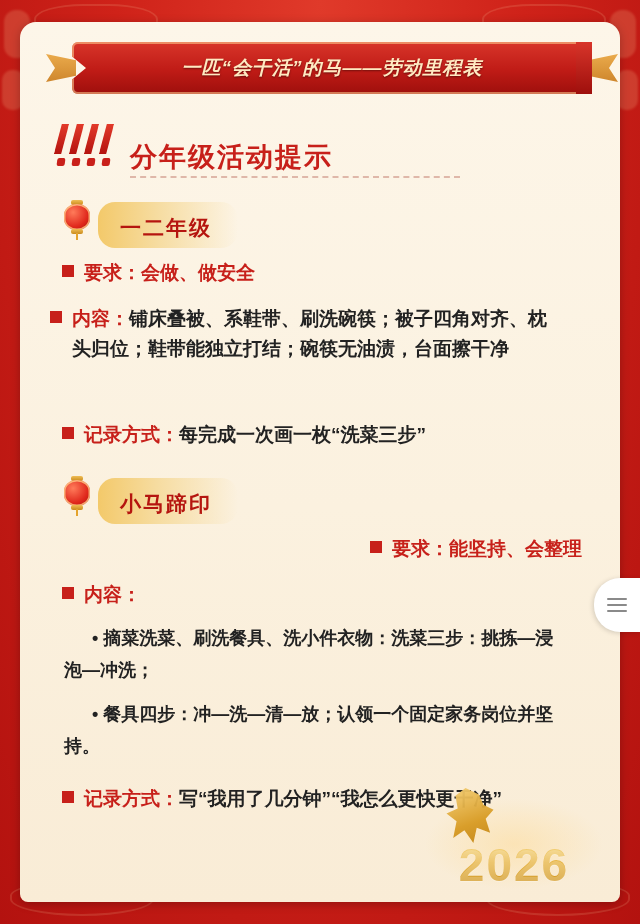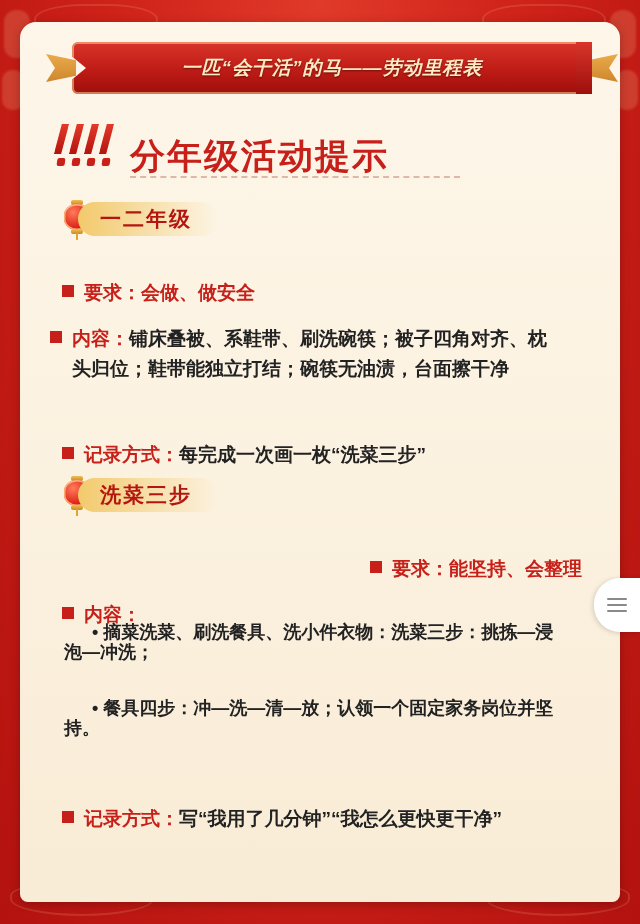--- a/index.html
+++ b/index.html
@@ -143,22 +143,22 @@
     margin-left: 1px;
     width: 8px;
     height: 8px;
     background: #c9201a;
     border-radius: 2px;
     transform: skewX(-8deg);
   }
   #section-title {
     position: absolute;
     left: 74px;
-    top: 11px;
-    font-size: 35px;
+    top: 17px;
+    font-size: 27px;
     font-weight: bold;
     color: #c7201a;
     letter-spacing: 2px;
     white-space: nowrap;
     font-family: Liberation Mono, monospace;
   }
   #section-underline {
     position: absolute;
     left: 74px;
     bottom: 0;
@@ -198,43 +198,41 @@
   .grade-banner .lantern .cap { top: 2px; }
   .grade-banner .lantern .base { top: 31px; }
   .grade-banner .lantern .tassel {
     position: absolute;
     left: 14px; top: 35px;
     width: 2px; height: 7px;
     background: #e4a32c;
   }
   .grade-banner .tag {
     position: absolute;
-    left: 16px;
+    left: 36px;
     top: 0;
     height: 34px;
-    padding: 0 26px 0 22px;
+    padding: 12px 26px 0 22px;
     display: flex;
-    align-items: center;
     border-radius: 17px;
     background: linear-gradient(90deg, #f3c96a 0%, #f6dca0 42%, rgba(250,235,205,0) 100%);
   }
   .grade-banner .tag span {
     font-size: 21px;
     font-weight: bold;
     color: #b5150f;
     letter-spacing: 2px;
     white-space: nowrap;
   }
 
   
   .row {
     position: absolute;
     display: flex;
     align-items: flex-start;
-    margin-top: 20px;
   }
   .sq {
     flex: 0 0 auto;
     width: 12px;
     height: 12px;
     background: #c7201a;
     margin-top: 7px;
     margin-right: 10px;
   }
   .row .txt {
@@ -251,21 +249,21 @@
     color: #c7201a;
     font-weight: bold;
   }
   .plain {
     color: #222;
     font-weight: bold;
   }
   .para {
     position: absolute;
     font-size: 18px;
-    line-height: 20px;
+    line-height: 32px;
     color: #222;
     font-weight: bold;
   }
 
   
   #float-menu {
     position: absolute;
     right: 0;
     top: 578px;
     width: 46px;
@@ -412,21 +410,21 @@
     </div>
 
     <div class="grade-banner" style="left:42px; top:456px; width:300px;">
       <div class="lantern">
         <div class="cap"></div>
           <div class="body"></div>
           <div class="base"></div>
           <div class="tassel"></div>
       </div>
       <div class="tag">
-        <span>洗菜三步</span>
+        <span>小马蹄印</span>
       </div>
     </div>
 
     <div class="row" style="left:42px; top:512px; width:520px;justify-content:flex-end;">
       <span class="sq"></span>
       <span class="txt">
         <span class="lbl">要求：</span><span class="red">能坚持、会整理</span>
       </span>
     </div>
 
@@ -441,20 +439,25 @@
 
     <div class="para" style="left:44px; top:676px; width:500px; text-indent:28px;">• 餐具四步：冲—洗—清—放；认领一个固定家务岗位并坚持。</div>
 
     <div class="row" style="left:42px; top:762px; width:520px;">
       <span class="sq"></span>
       <span class="txt" style="width:490px;">
         <span class="lbl">记录方式：</span><span class="plain">写“我用了几分钟”“我怎么更快更干净”</span>
       </span>
     </div>
 
+    <div id="emblem">
+      <div class="glow"></div>
+      <div class="horse"></div>
+      <div class="year">2026</div>
+    </div>
 
   </div>
 
   <div id="float-menu">
     <span class="bars">
       <i></i>
         <i></i>
         <i></i>
     </span>
   </div>

